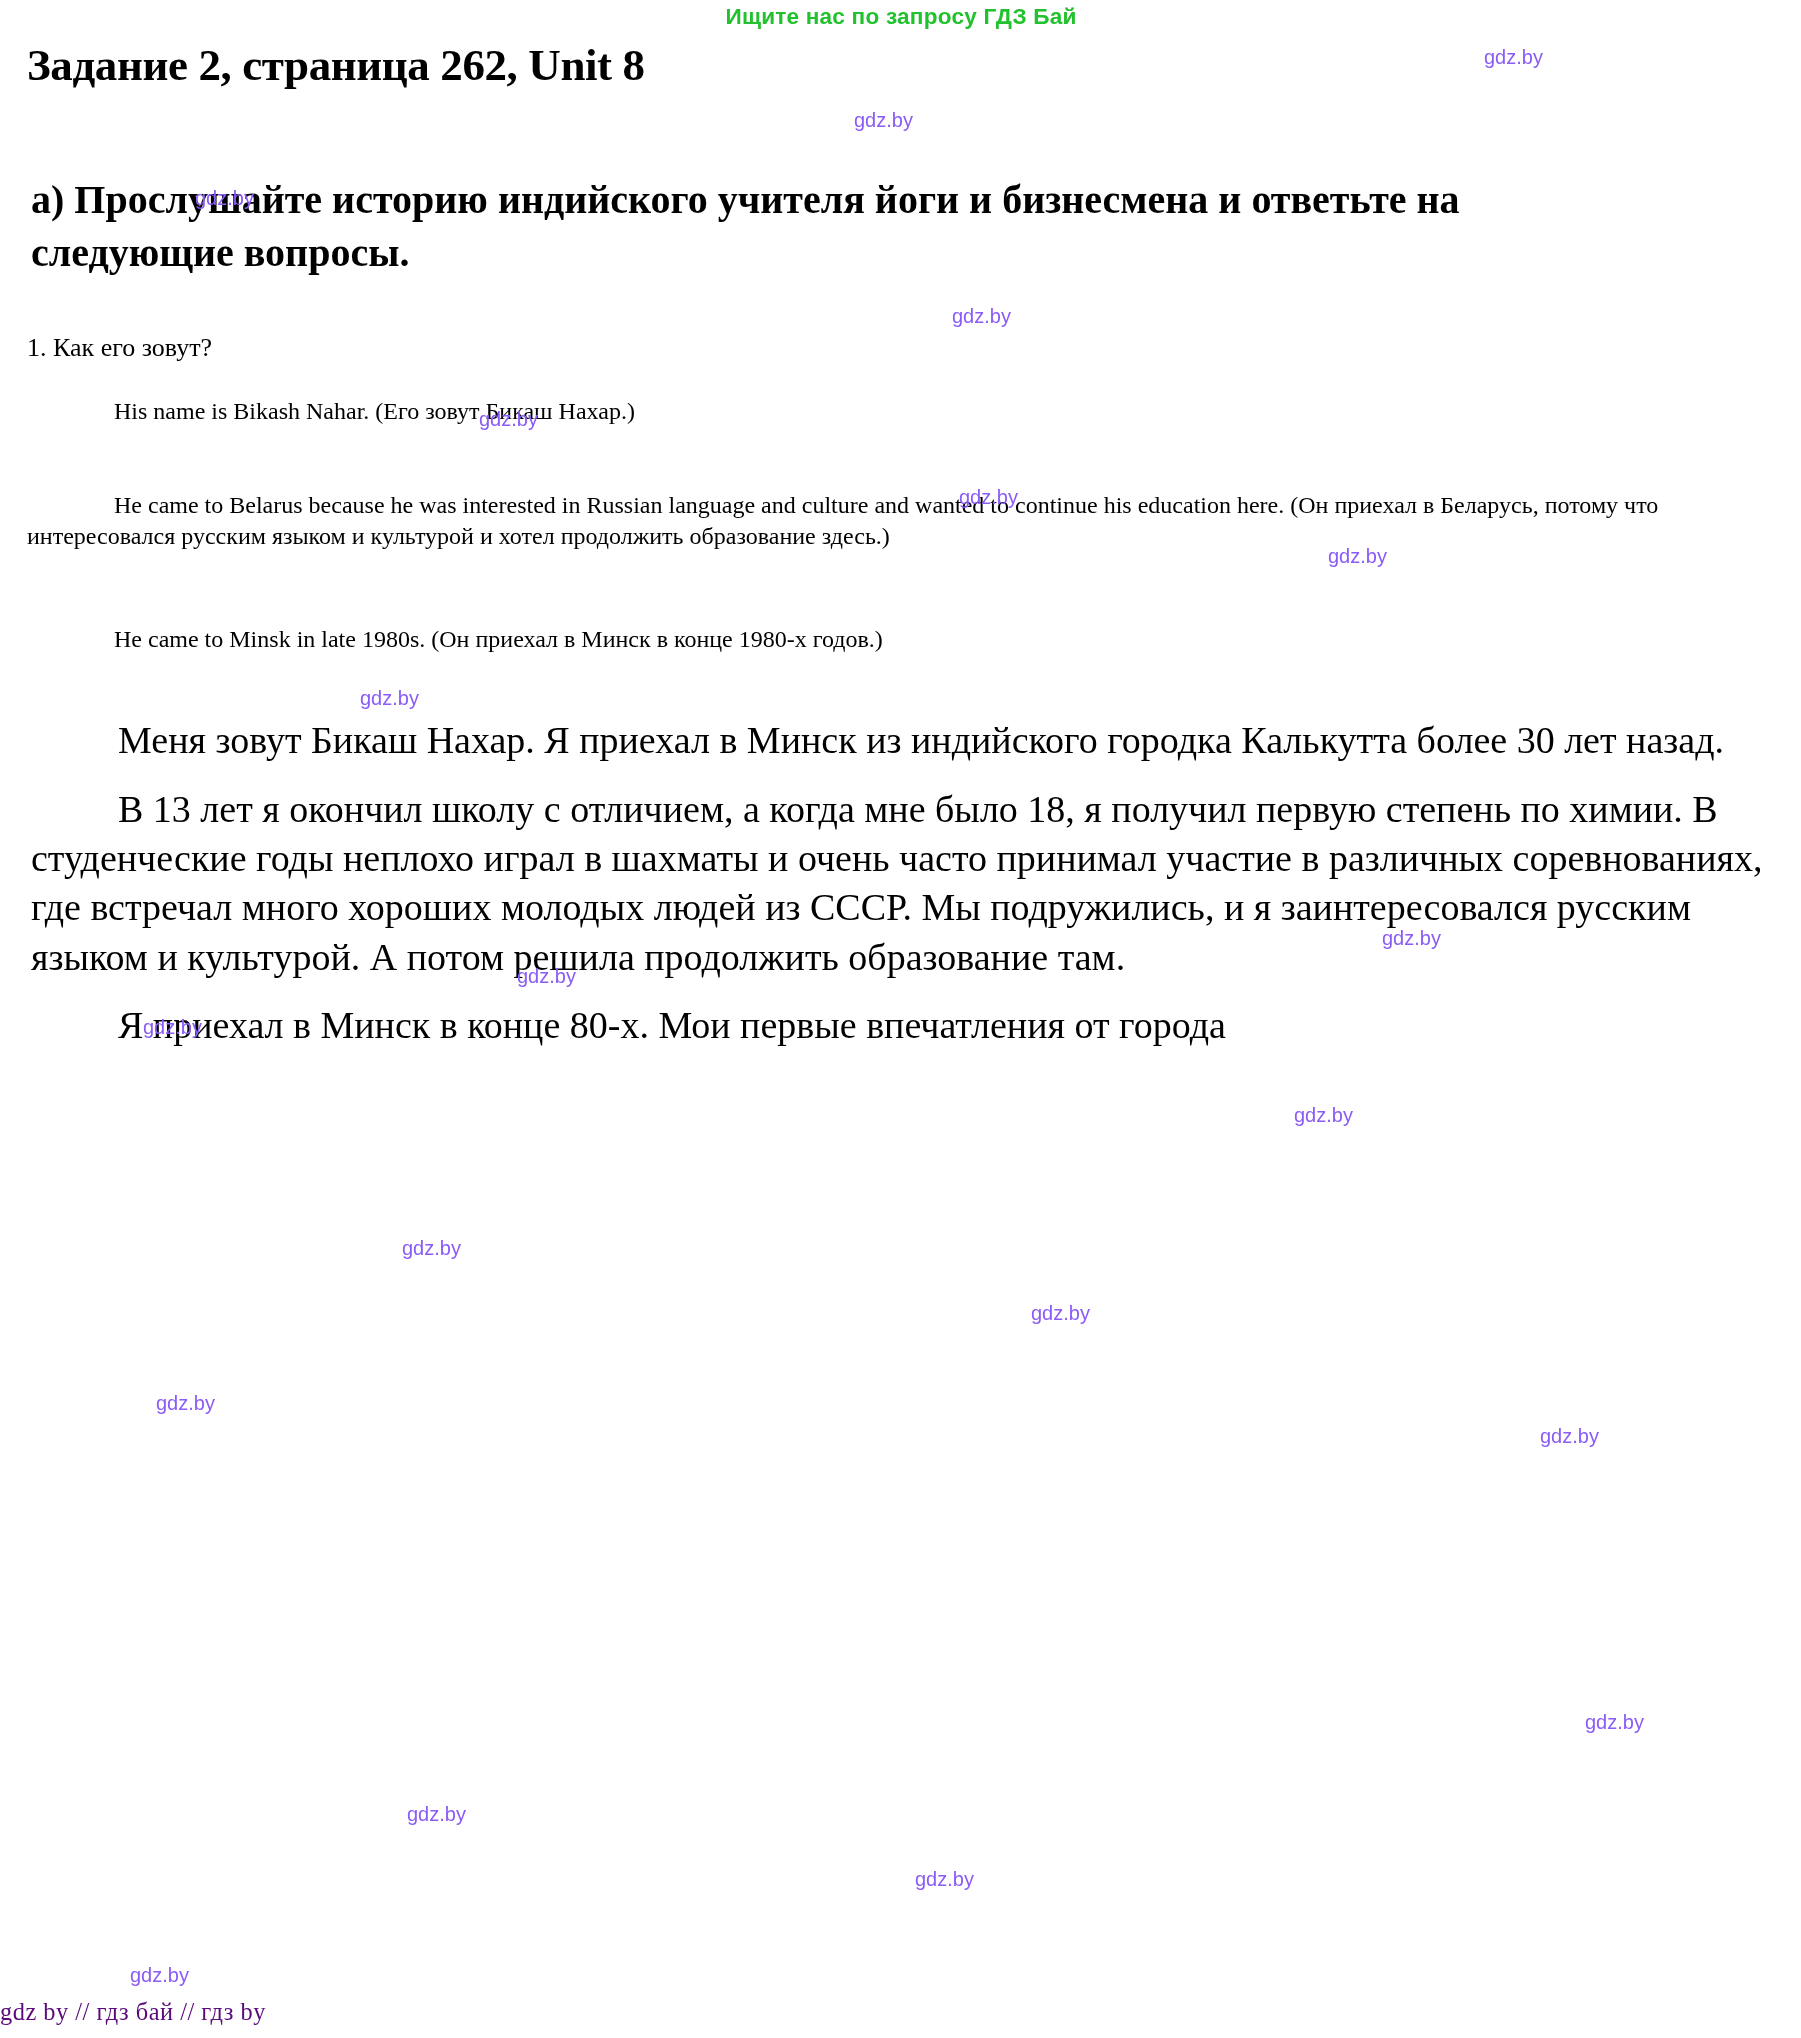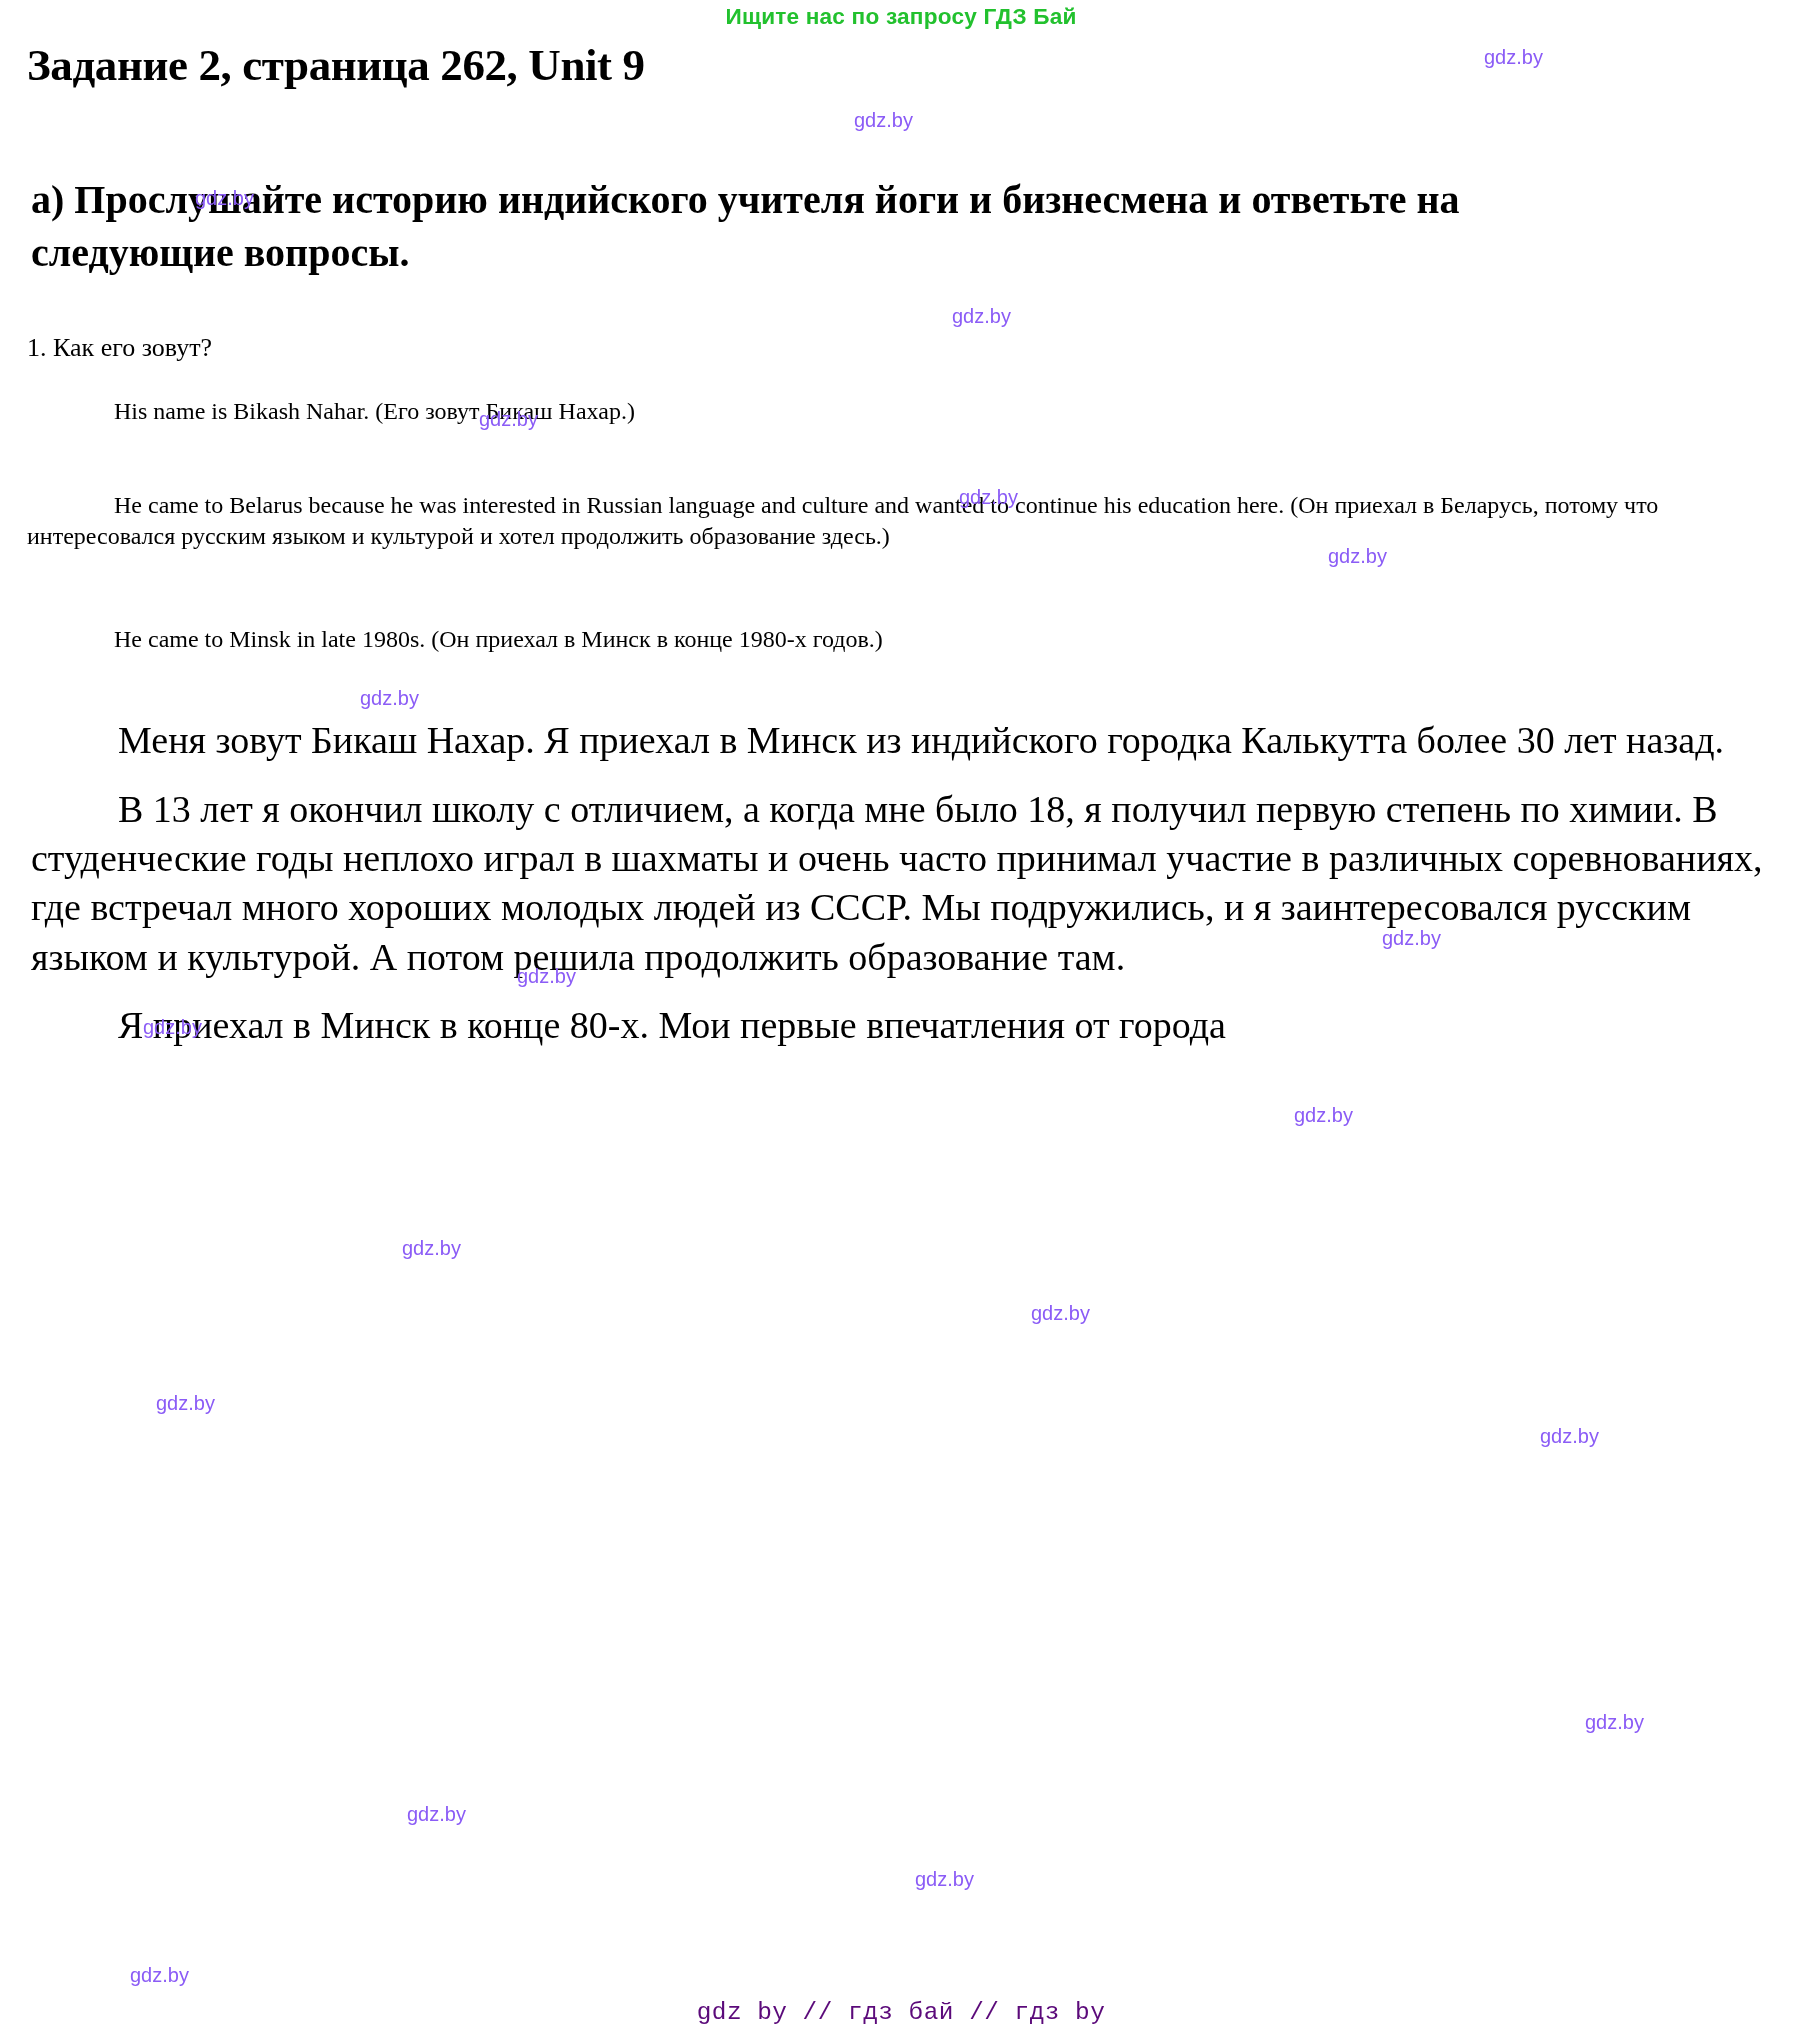--- a/index.html
+++ b/index.html
@@ -98,37 +98,36 @@
     pointer-events: none;
     line-height: 1;
   }
 
   
   .footer {
     position: absolute;
     bottom: 12.7px;
     left: 0;
     width: 100%;
-    text-align: center;
-    font-family: Liberation Mono, monospace;
+    font-family: Liberation Serif, serif;
     font-size: 24.4px;
     color: #5b0a7a;
     letter-spacing: 0.5px;
     white-space: nowrap;
   }
   .footer .sep { color: #5b0a7a; }
 </style>
 </head>
 <body>
 
 <div class="promo">Ищите нас по запросу ГДЗ Бай</div>
 
 <div class="page">
 
-  <h1 class="title">Задание 2, страница 262, Unit 9</h1>
+  <h1 class="title">Задание 2, страница 262, Unit 8</h1>
 
   <div class="sp-90"></div>
 
   <p class="prompt">а) Прослушайте историю индийского учителя йоги и бизнесмена и ответьте на следующие вопросы.</p>
 
   <div class="sp-52"></div>
 
   <p class="q">1. Как его зовут?</p>
 
   <div class="sp-34"></div>

